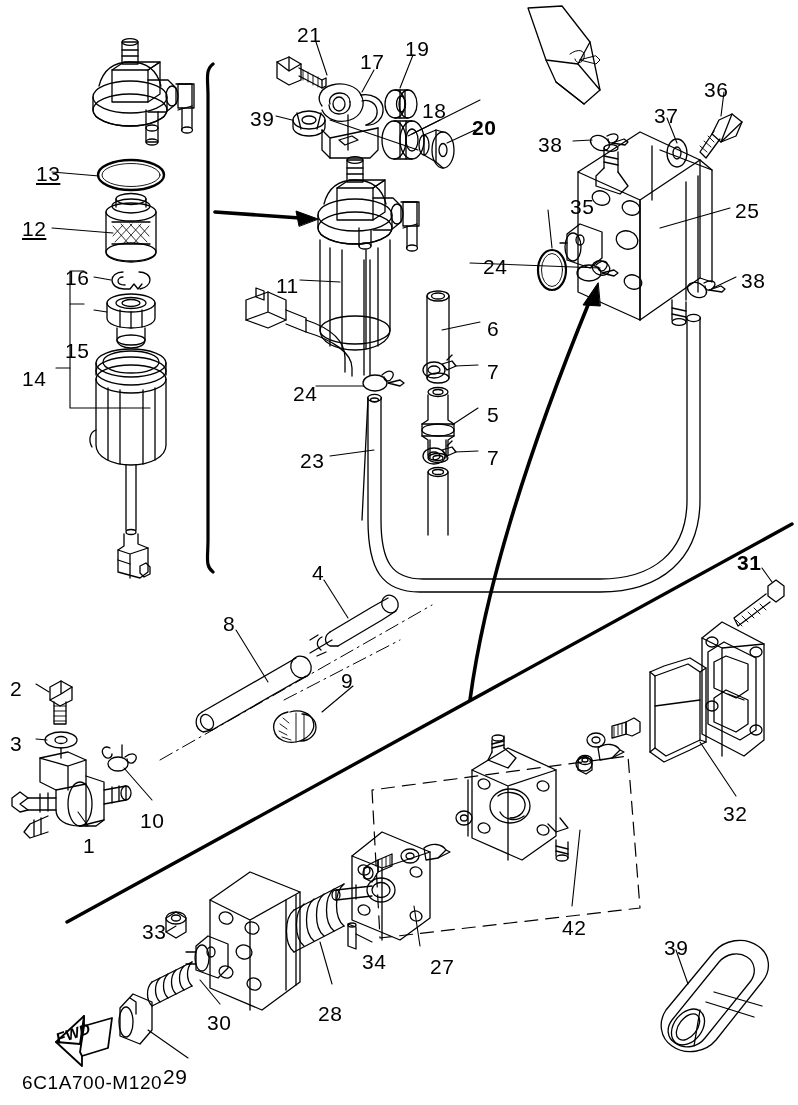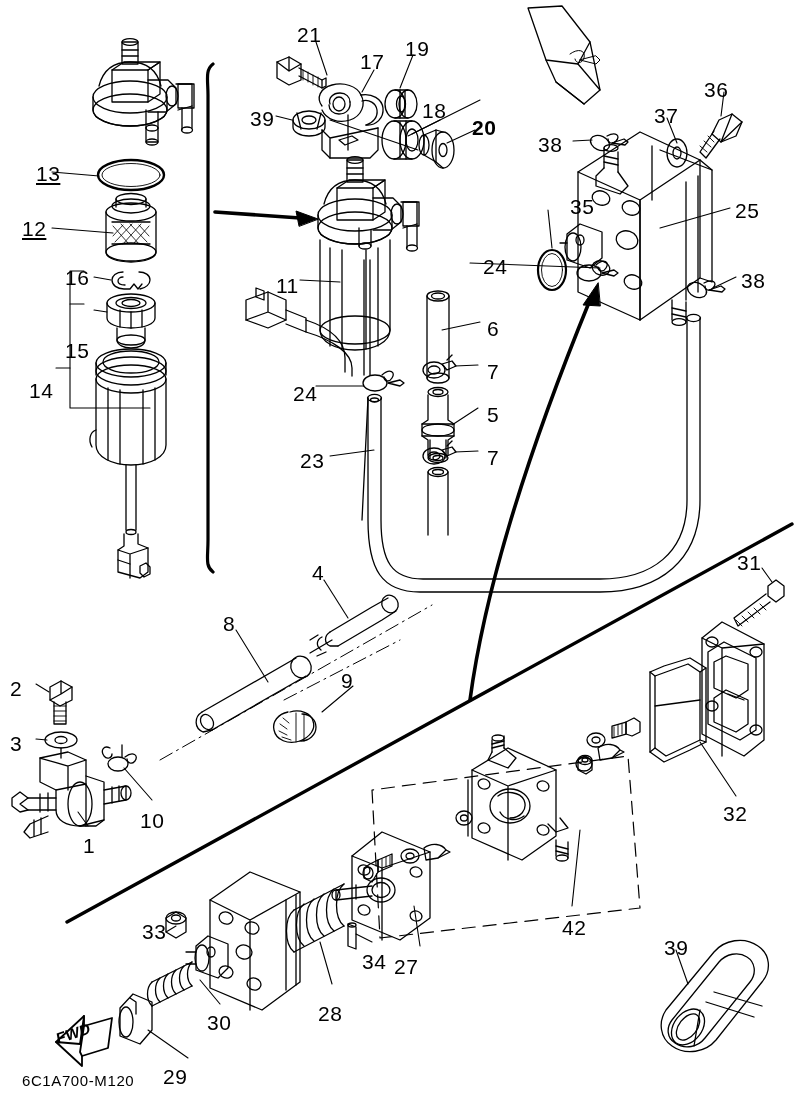--- a/index.html
+++ b/index.html
@@ -17,21 +17,21 @@
     font-weight:400;
     color:#000;
     letter-spacing:0.5px;
     white-space:nowrap;
     line-height:1;
   }
   #diagram-code{
     position:absolute;
     left:22px;top:1072px;
     font-family:"Liberation Sans", sans-serif;
-    font-size:15px;
+    font-size:19px;
     letter-spacing:0.6px;
     color:#000;
     white-space:nowrap;
   }
   #fwd-label{
     position:absolute;left:55px;top:1030px;
     font-family:"Liberation Sans", sans-serif;
     font-size:15px;font-weight:bold;color:#000;
     transform:rotate(-18deg) skewX(-8deg);
     transform-origin:left top;
@@ -662,39 +662,39 @@
   <div class="callout" style="left:487px;top:404px;">5</div>
   <div class="callout" style="left:487px;top:318px;">6</div>
   <div class="callout" style="left:487px;top:361px;">7</div>
   <div class="callout" style="left:487px;top:447px;">7</div>
   <div class="callout" style="left:223px;top:613px;">8</div>
   <div class="callout" style="left:341px;top:670px;">9</div>
   <div class="callout" style="left:140px;top:810px;">10</div>
   <div class="callout" style="left:276px;top:275px;">11</div>
   <div class="callout" style="left:22px;top:218px;text-decoration:underline;">12</div>
   <div class="callout" style="left:36px;top:163px;text-decoration:underline;">13</div>
-  <div class="callout" style="left:22px;top:380px;margin-left:7px;">14</div>
+  <div class="callout" style="left:22px;top:368px;">14</div>
   <div class="callout" style="left:65px;top:300px;margin-top:40px;">15</div>
   <div class="callout" style="left:65px;top:267px;">16</div>
   <div class="callout" style="left:360px;top:51px;">17</div>
   <div class="callout" style="left:422px;top:100px;text-align:center;">18</div>
   <div class="callout" style="left:405px;top:38px;">19</div>
   <div class="callout" style="left:472px;top:117px;font-weight:bold;">20</div>
   <div class="callout" style="left:297px;top:24px;">21</div>
   <div class="callout" style="left:250px;top:108px;">39</div>
   <div class="callout" style="left:300px;top:450px;">23</div>
   <div class="callout" style="left:483px;top:256px;">24</div>
   <div class="callout" style="left:293px;top:383px;">24</div>
   <div class="callout" style="left:735px;top:200px;">25</div>
   <div class="callout" style="left:562px;top:917px;">42</div>
-  <div class="callout" style="left:394px;top:956px;">27</div>
+  <div class="callout" style="left:430px;top:956px;">27</div>
   <div class="callout" style="left:318px;top:993px;margin-top:10px;">28</div>
   <div class="callout" style="left:163px;top:1066px;">29</div>
   <div class="callout" style="left:207px;top:1012px;">30</div>
-  <div class="callout" style="left:737px;top:552px;">31</div>
+  <div class="callout" style="left:737px;top:552px;font-weight:bold;">31</div>
   <div class="callout" style="left:723px;top:803px;">32</div>
   <div class="callout" style="left:142px;top:921px;">33</div>
   <div class="callout" style="left:362px;top:951px;">34</div>
   <div class="callout" style="left:531px;top:196px;margin-left:39px;">35</div>
   <div class="callout" style="left:704px;top:79px;">36</div>
   <div class="callout" style="left:654px;top:105px;">37</div>
   <div class="callout" style="left:538px;top:134px;">38</div>
   <div class="callout" style="left:741px;top:270px;">38</div>
   <div class="callout" style="left:664px;top:937px;">39</div>
 

